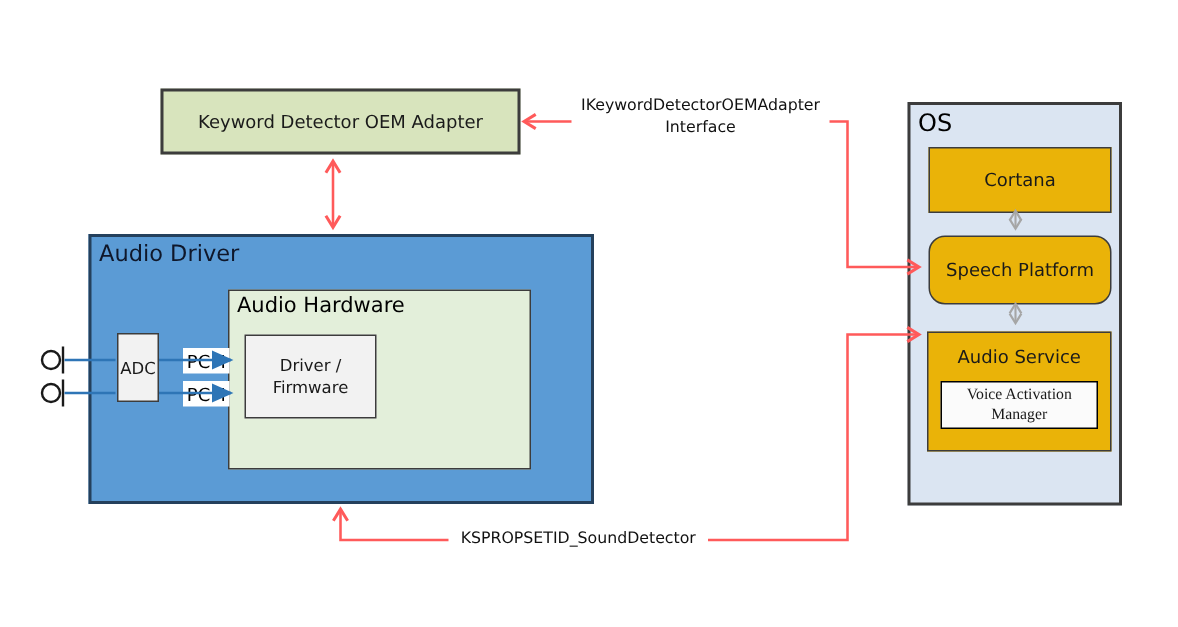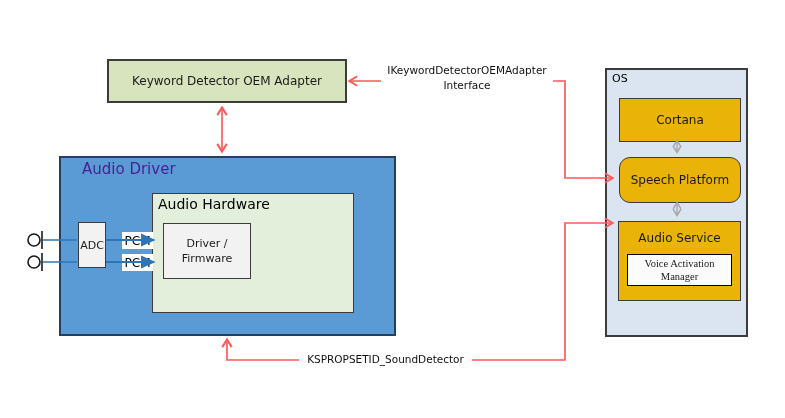--- a/index.html
+++ b/index.html
@@ -9,21 +9,21 @@
   .lbl{white-space:nowrap;}
 
   
   .kw-adapter{left:107px;top:59px;width:240px;height:44px;background:#d8e4bd;
     border:2px solid #3c3c3c;display:flex;align-items:center;justify-content:center;
     font-size:12px;}
 
   
   .audio-driver{left:59px;top:156px;width:337px;height:180px;background:#5b9bd5;
     border:2px solid #24405c;}
-  .audio-driver-label{position:absolute;left:5px;top:2px;font-size:15px;color:#4c1d95;margin-left:16px;}
+  .audio-driver-label{position:absolute;left:5px;top:2px;font-size:15px;color:#0f172a;}
 
   
   .audio-hw{left:152px;top:193px;width:202px;height:120px;background:#e3efda;
     border:1.5px solid #3c3c3c;}
   .audio-hw-label{position:absolute;left:5px;top:2px;font-size:14px;color:#000;}
 
   
   .drv-fw{left:163px;top:223px;width:88px;height:56px;background:#f2f2f2;
     border:1.5px solid #3c3c3c;display:flex;flex-direction:column;align-items:center;
     justify-content:center;font-size:11px;line-height:15px;text-align:center;}
@@ -35,21 +35,21 @@
 
   
   .pcm{position:absolute;width:31px;height:17px;background:#ffffff;display:flex;
     align-items:center;justify-content:center;font-size:12px;color:#000;}
   .pcm-top{left:122px;top:232px;}
   .pcm-bottom{left:122px;top:254px;}
 
   
   .os{left:605px;top:68px;width:143px;height:269px;background:#dbe5f2;
     border:2px solid #3c3c3c;}
-  .os-label{position:absolute;left:5px;top:2px;font-size:11px;color:#000;}
+  .os-label{position:absolute;left:5px;top:2px;font-size:16px;color:#000;}
   .os-inner{position:absolute;left:12px;width:120px;background:#eab308;
     border:1.5px solid #3c3c3c;display:flex;align-items:center;justify-content:center;
     font-size:12px;text-align:center;}
   .cortana{top:28px;height:42px;}
   .speech{top:87px;height:44px;border-radius:11px;}
   .svc{top:151px;height:69px;align-items:flex-start;padding-top:9px;left:11px;width:121px;}
   .vam{position:absolute;left:20px;top:184px;width:103px;height:30px;background:#fbfbfb;
     border:1.5px solid #000;display:flex;align-items:center;justify-content:center;
     font-size:10.5px;line-height:13px;text-align:center;font-family:Liberation Serif, serif;}
 

